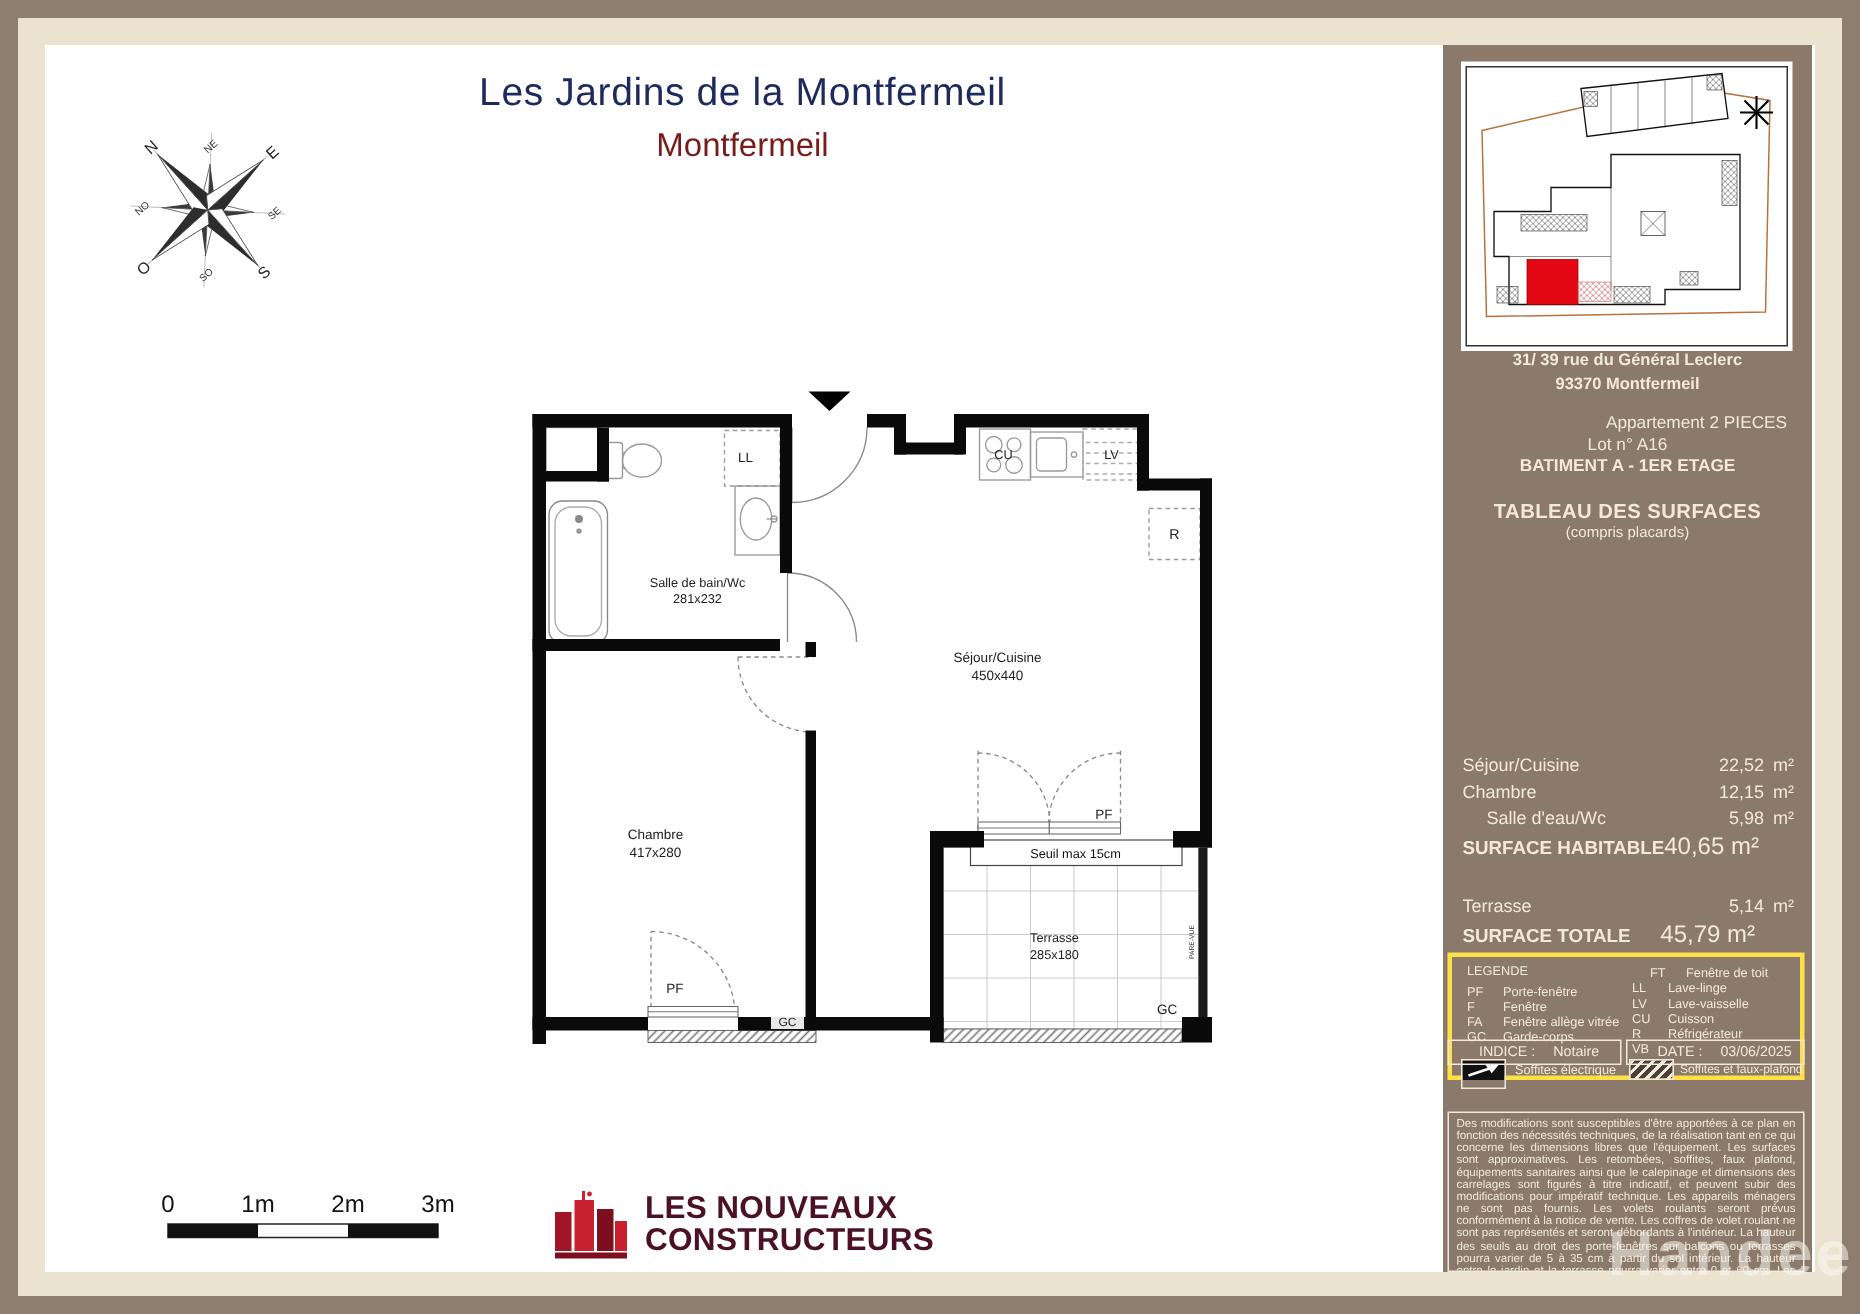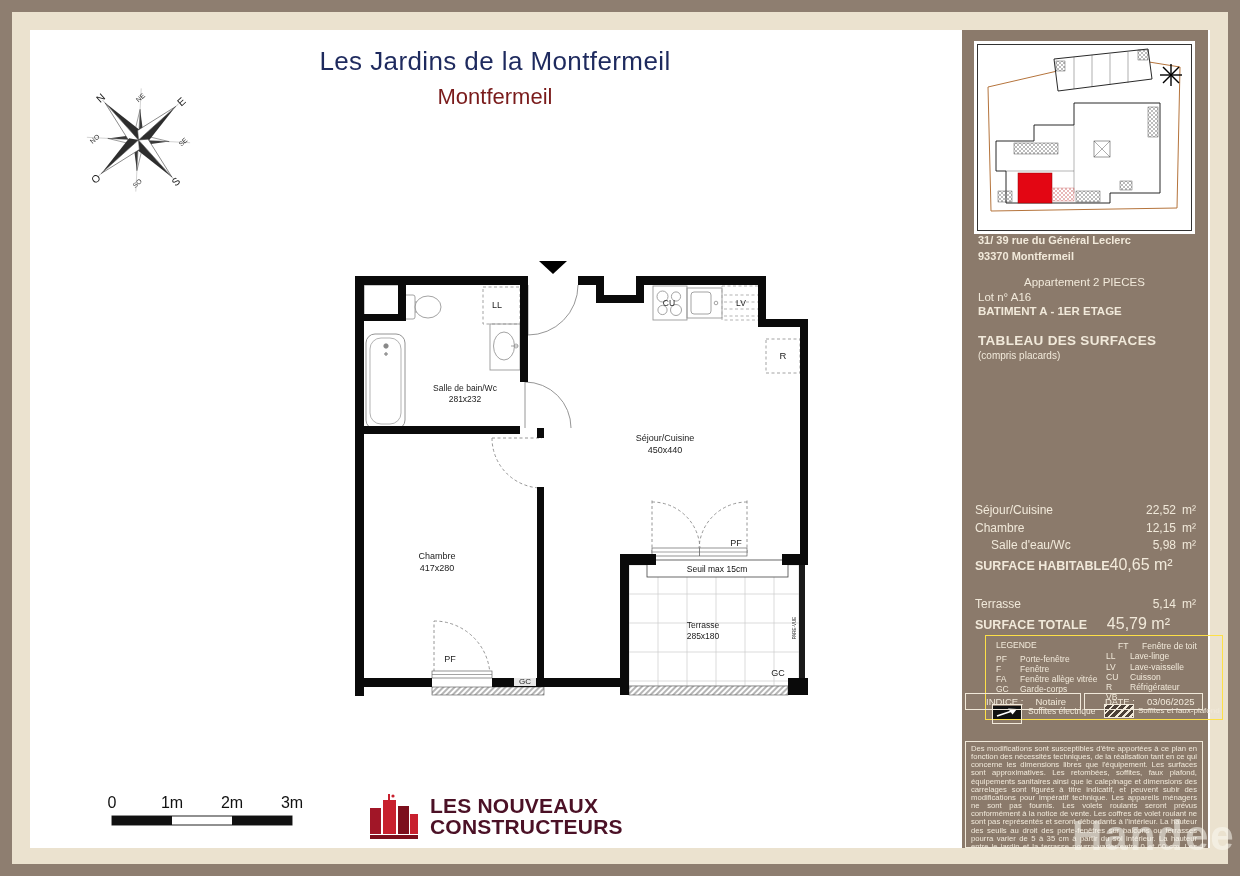--- a/index.html
+++ b/index.html
@@ -7,33 +7,33 @@
   .band{position:absolute;left:12px;top:12px;right:12px;bottom:12px;background:#ebe2cf;}
   .page{position:absolute;left:30px;top:30px;width:1180px;height:818px;background:#ffffff;}
   .title-block{position:absolute;left:245px;top:46px;width:500px;text-align:center;}
   .title-main{font-size:26px;color:#1e2a5e;letter-spacing:.4px;}
   .title-sub{font-size:22px;color:#7a1b1b;margin-top:7px;}
   .logo{position:absolute;left:366px;top:792px;display:flex;align-items:center;gap:8px;}
   .logo-text{font-size:21px;font-weight:700;color:#4b1126;line-height:1.02;letter-spacing:.2px;}
   .sidebar{position:absolute;left:962px;top:30px;width:246px;height:818px;background:#8b7a6b;color:#f1e9da;}
   .thumb{position:absolute;left:12px;top:11px;width:221px;height:193px;background:#fff;box-sizing:border-box;padding:3px;}
   .thumb-inner{width:100%;height:100%;border:1px solid #333;box-sizing:border-box;}
-  .s-line{position:absolute;left:16px;width:100%;text-align:left;white-space:nowrap;}
+  .s-line{position:absolute;left:0;width:100%;text-align:center;white-space:nowrap;}
   .addr{font-weight:700;font-size:11px;}
   .apt{font-size:11.5px;}
   .apt.b{font-weight:700;}
   .tbl-title{font-weight:700;font-size:13.5px;letter-spacing:.3px;}
   .tbl-sub{font-size:10px;}
   .srow{position:absolute;left:13px;right:12px;height:17px;font-size:12px;display:flex;justify-content:space-between;align-items:baseline;}
   .srow .sl{white-space:nowrap;}
   .srow.big .sl{font-weight:700;font-size:12.5px;}
   .srow .sv{white-space:nowrap;}
   .srow .su{display:inline-block;margin-left:6px;}
   .srow.big .sv{font-size:16px;margin-right:26px;}
-  .lg-box{position:absolute;left:3px;top:605px;width:238px;height:85px;border:1px solid #fde047;box-sizing:border-box;margin-left:20px;}
+  .lg-box{position:absolute;left:3px;top:605px;width:238px;height:85px;border:3px solid #fde047;box-sizing:border-box;}
   .lg-item{position:absolute;font-size:8.5px;white-space:nowrap;}
   .lg-item .ab{display:inline-block;width:24px;}
   .chip{position:absolute;border:1px solid #f1e9da;box-sizing:content-box;}
   .soff{width:28px;height:12px;background:repeating-linear-gradient(135deg,#f1e9da 0 2px,#4c4037 2px 5px);}
   .lg-elec-label{position:absolute;font-size:8.5px;white-space:nowrap;}
   .idx-cell{position:absolute;top:663px;height:17px;border:1px solid #f1e9da;box-sizing:border-box;display:flex;align-items:center;font-size:9.5px;padding-left:20px;gap:12px;white-space:nowrap;}
   .disc{position:absolute;left:3px;top:711px;width:238px;height:107px;border:1px solid #f1e9da;box-sizing:border-box;padding:3px 5px;font-size:7.7px;line-height:8.15px;text-align:justify;color:#f1e9da;overflow:hidden;}
   .watermark{position:absolute;left:1072px;top:812px;font-size:42px;font-weight:600;color:rgba(250,247,240,.55);letter-spacing:2px;display:flex;align-items:center;z-index:9;}
   svg text{font-family:"Liberation Sans",sans-serif;}
 </style>

